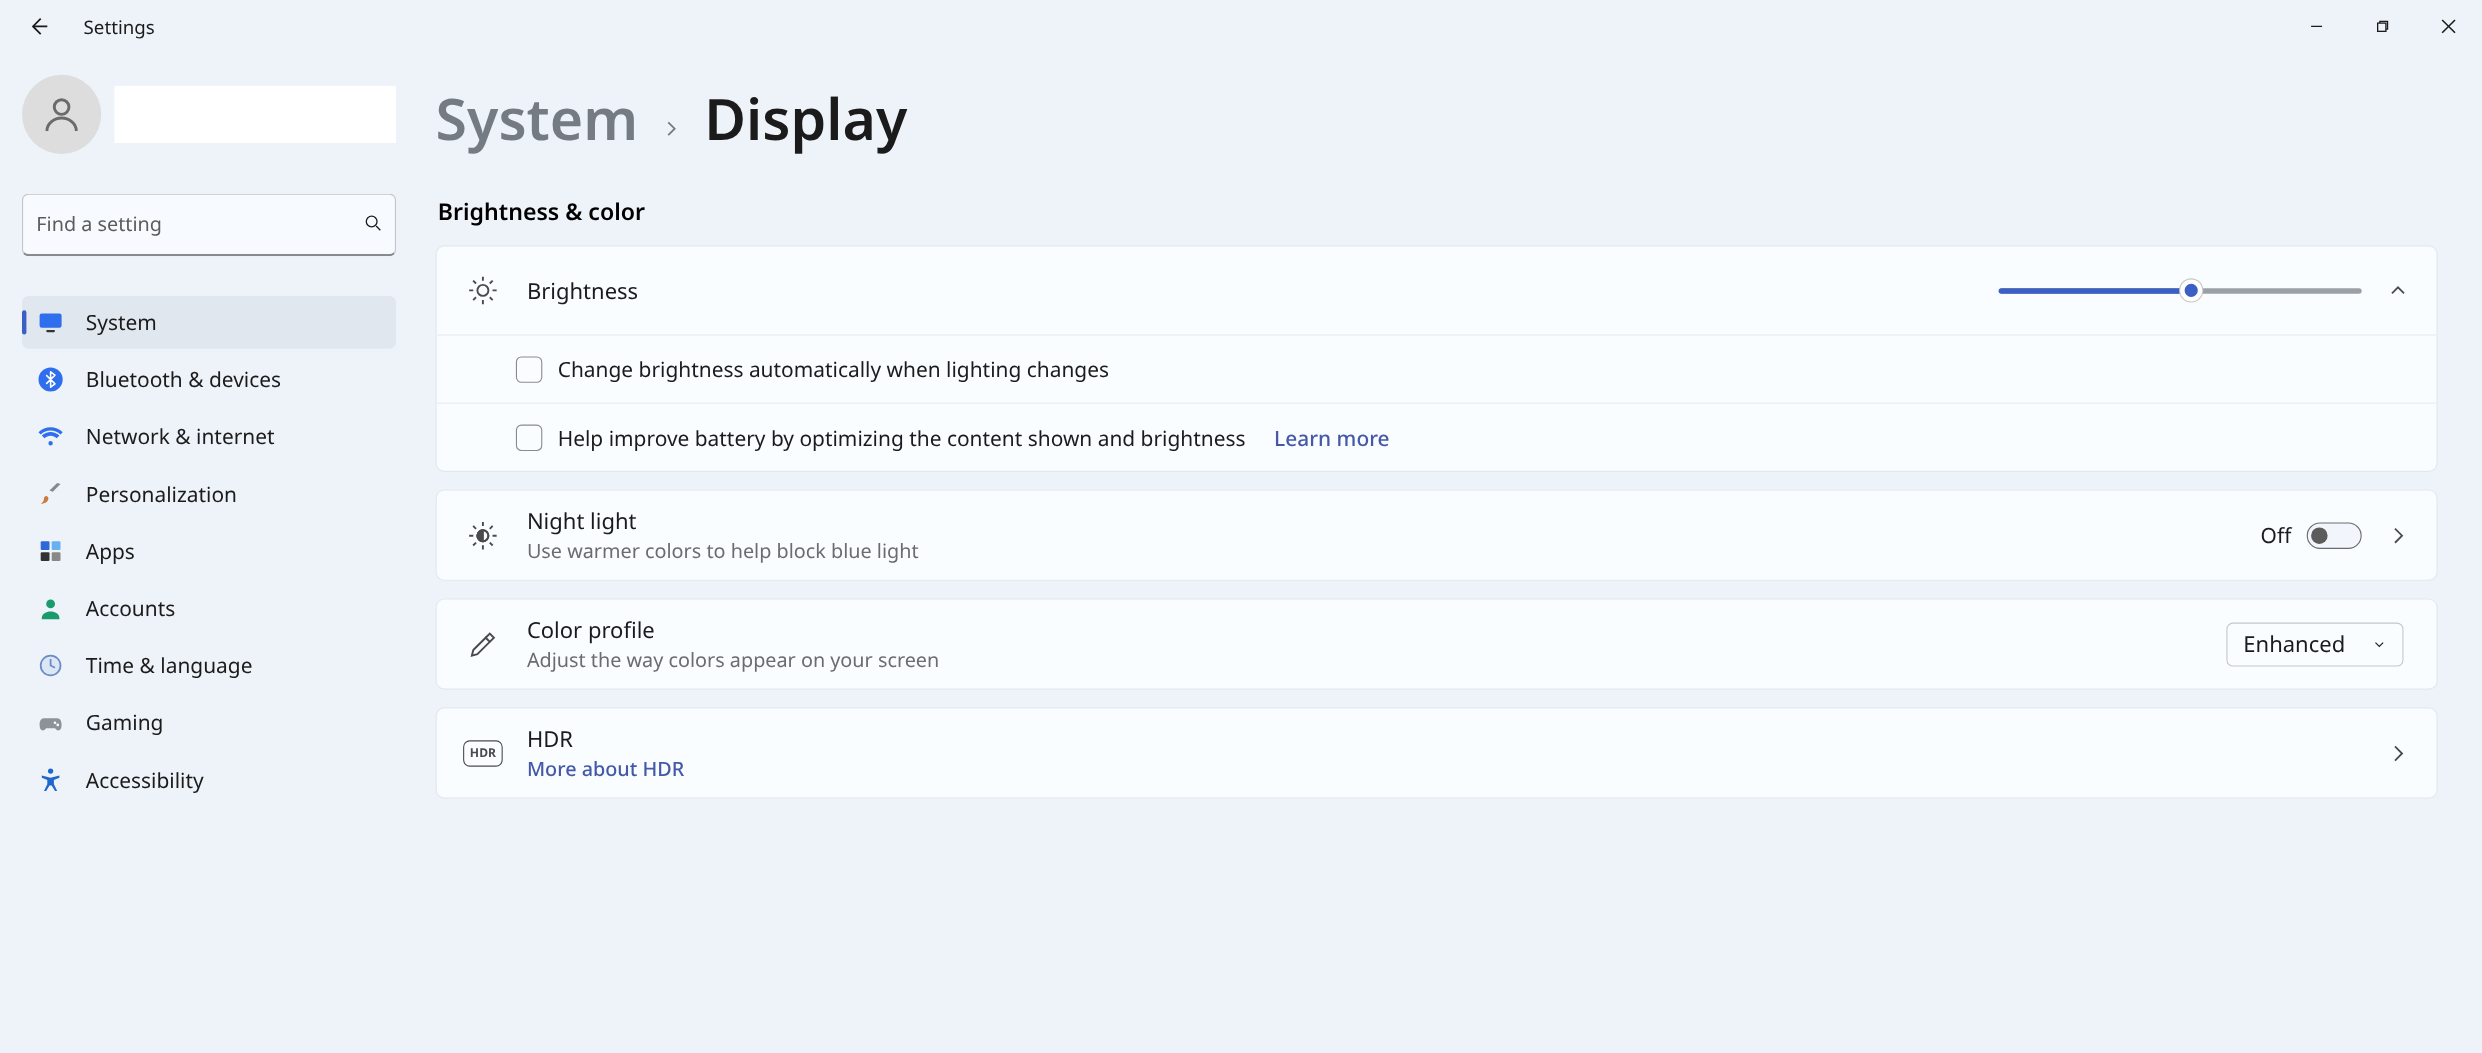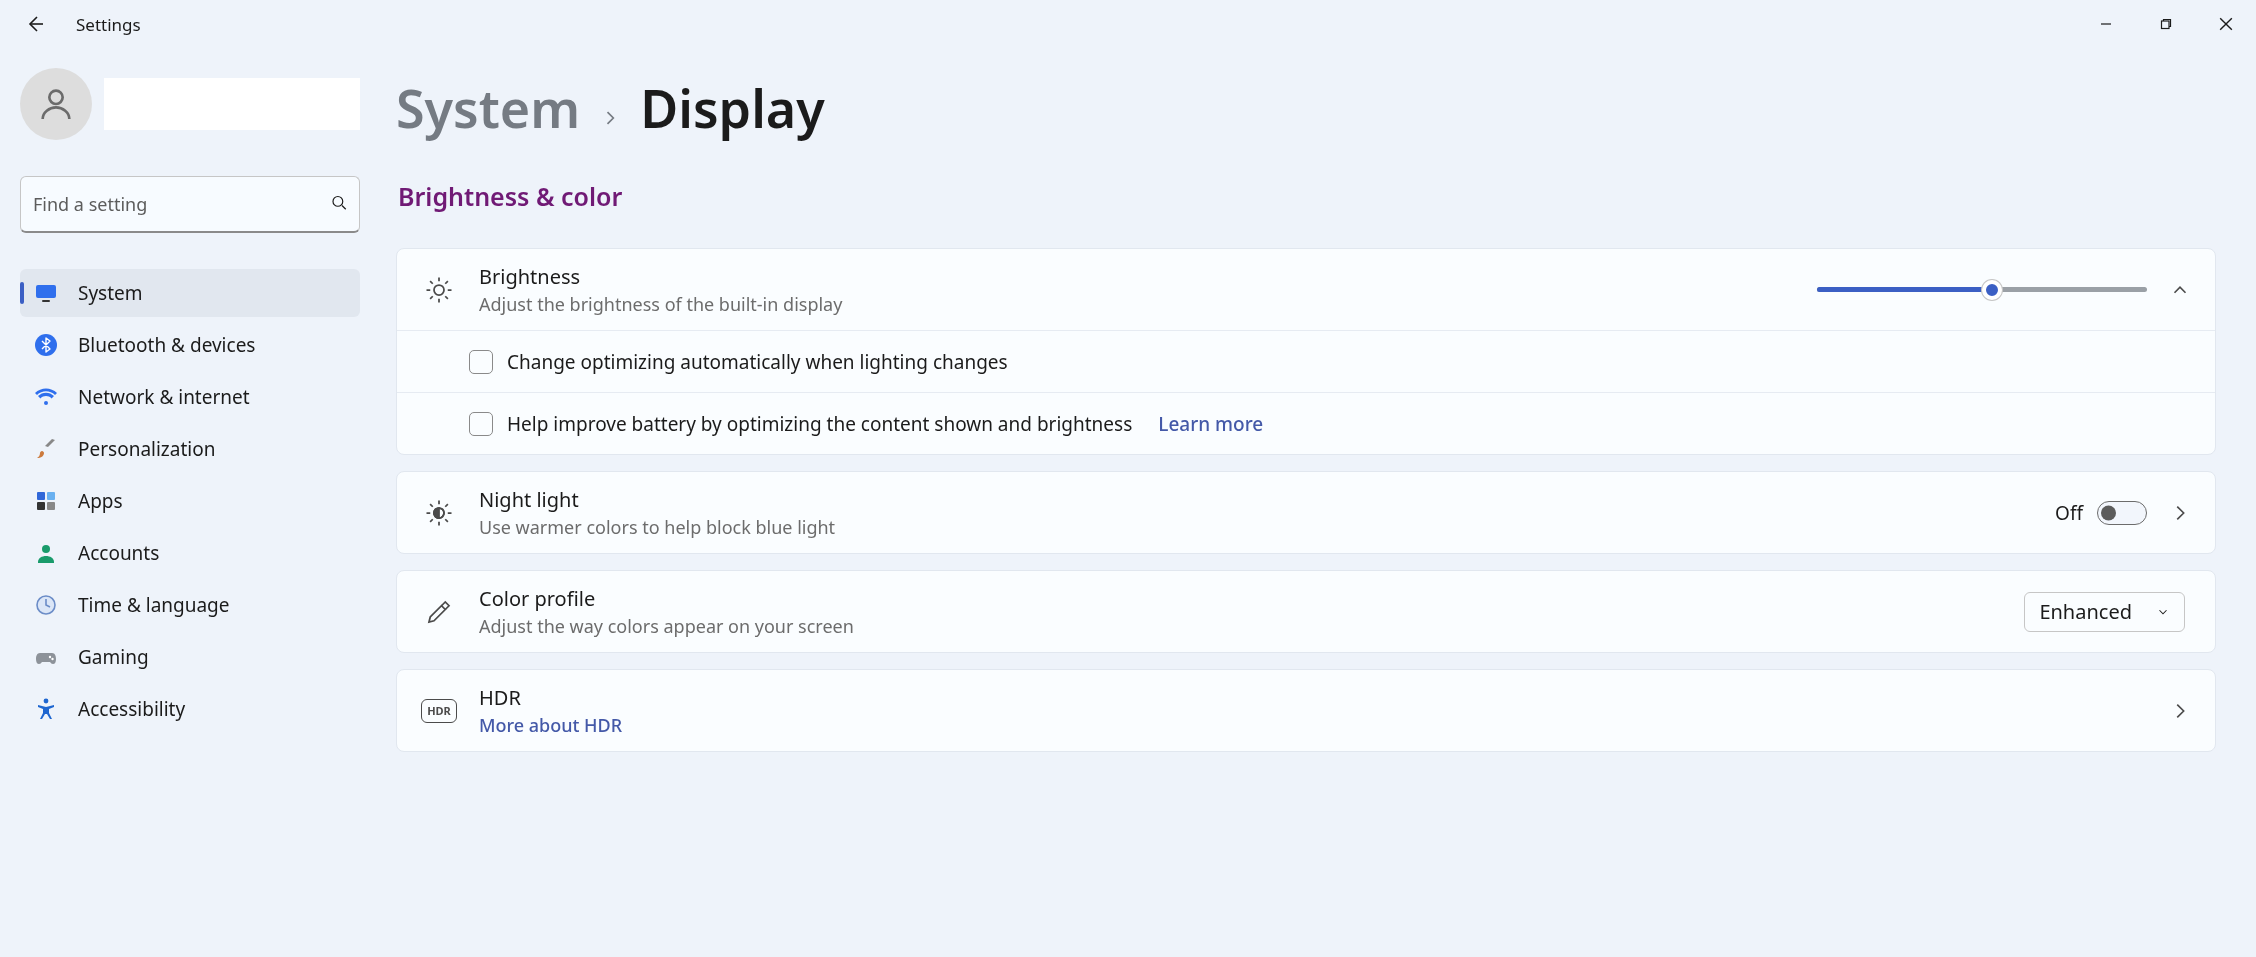--- a/index.html
+++ b/index.html
@@ -145,24 +145,24 @@
     color: #757b83;
   }
   .crumb .chev { color:#757b83; font-size: 28px; }
   .crumb .current {
     font-size: 52px;
     font-weight: 600;
     color: #1b1b1b;
   }
 
   .section-title {
-    font-size: 25px;
+    font-size: 21px;
     font-weight: 600;
-    margin: 0 0 35px 2px;
-    color: #701a75;
+    margin: 0 0 16px 2px;
+    color: #000000;
   }
 
   .panel {
     display:flex; flex-direction:column; gap:16px;
     padding-right: 4px;
   }
   .card {
     background: #fafdff;
     border: 1px solid #e1e7ef;
     border-radius: 8px;
@@ -445,39 +445,38 @@
       <div class="card">
         <div class="row">
           <span class="leadicon">
             <svg viewBox="0 0 24 24" fill="none" stroke="currentColor" stroke-width="1.4">
                 <circle cx="12" cy="12" r="4"></circle>
                 <path d="M12 2v3M12 19v3M2 12h3M19 12h3M4.9 4.9l2.1 2.1M17 17l2.1 2.1M4.9 19.1L7 17M17 7l2.1-2.1"></path>
               </svg>
           </span>
           <div class="text">
             <span class="primary">Brightness</span>
-            <span class="secondary">Adjust the brightness of the built-in display</span>
           </div>
           <div class="tail">
             <div class="slider">
               <div class="track">
                   <div class="fill"></div>
                 </div>
               <div class="thumb"></div>
             </div>
             <span class="expander">
               <svg viewBox="0 0 24 24" fill="none" stroke="currentColor" stroke-width="1.8">
                   <path d="M6 15l6-6 6 6"></path>
                 </svg>
             </span>
           </div>
         </div>
         <div class="subrow">
           <div class="checkbox"></div>
-          <span>Change optimizing automatically when lighting changes</span>
+          <span>Change brightness automatically when lighting changes</span>
         </div>
         <div class="subrow">
           <div class="checkbox"></div>
           <span>Help improve battery by optimizing the content shown and brightness</span>
           <a class="learn">Learn more</a>
         </div>
       </div>
 
       <div class="card">
         <div class="row">

